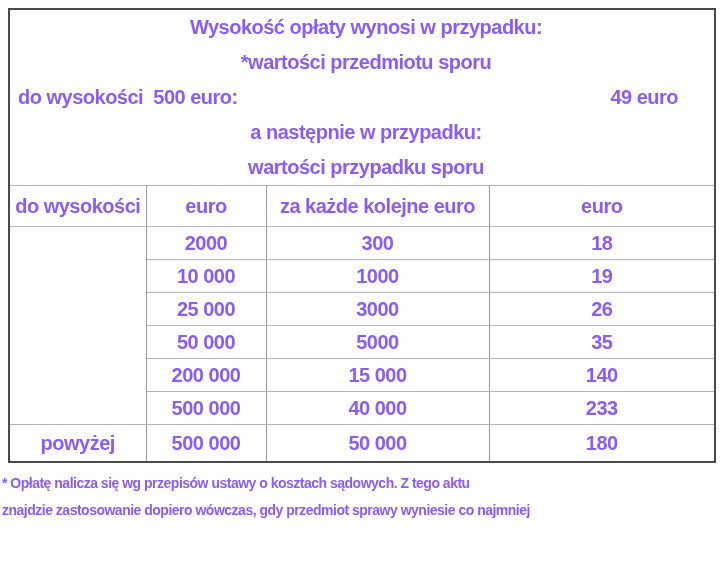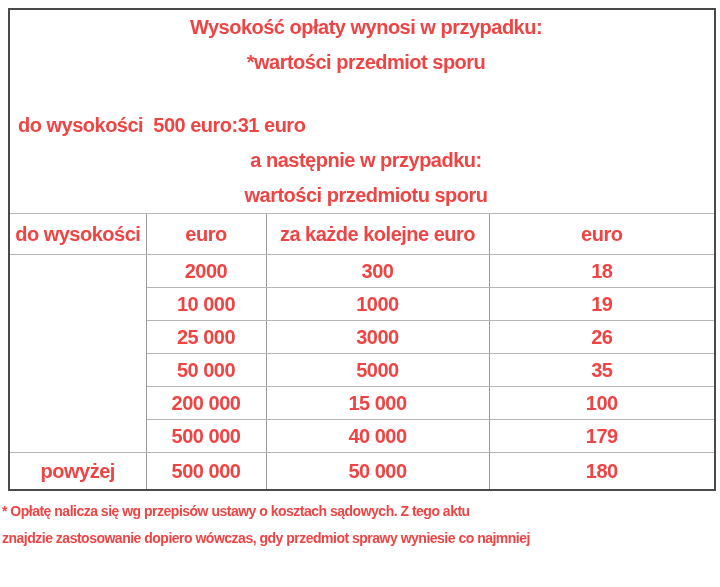--- a/index.html
+++ b/index.html
@@ -8,21 +8,21 @@
     width: 720px;
     height: 587px;
     background: #ffffff;
     overflow: hidden;
   }
   body, table, p {
     font-family: "Liberation Sans", "DejaVu Sans", sans-serif;
     font-weight: 700;
     font-stretch: condensed;
     letter-spacing: -0.5px;
-    color: #ef4444;
+    color: #8b5cf6;
   }
   table.fees {
     border-collapse: collapse;
     table-layout: fixed;
     width: 706px;
     margin: 8px 0 0 8px;
     border: 2px solid #4a4a4a;
     font-size: 20px;
   }
   table.fees td {
@@ -39,23 +39,23 @@
     height: 173px;
     padding: 2px 0 0 0;
   }
   .intro-line {
     line-height: 35px;
     padding-left: 8px;
     white-space: pre;
   }
   .intro-line-flex {
     display: flex;
+    justify-content: space-between;
     align-items: baseline;
     padding-right: 36px;
-    margin-top: 28px;
   }
   tr.header-row td { height: 40px; }
   tr.data-row td { height: 32px; margin-top: 39px; }
   tr.data-row-last td { height: 36px; }
   td.cell-left {
     text-align: left;
     padding-left: 9px;
   }
   td.merged-empty { background: #ffffff; }
   p.footnote {
@@ -72,27 +72,27 @@
   <colgroup>
     <col style="width:137px">
     <col style="width:120px">
     <col style="width:223px">
     <col style="width:226px">
   </colgroup>
   <tbody>
     <tr>
       <td class="intro-cell" colspan="4">
         <div class="intro-line">Wysokość opłaty wynosi w przypadku:</div>
-        <div class="intro-line">*wartości przedmiot sporu</div>
+        <div class="intro-line">*wartości przedmiotu sporu</div>
         <div class="intro-line intro-line-flex">
           <span>do wysokości  500 euro:</span>
-          <span>31 euro</span>
+          <span>49 euro</span>
         </div>
         <div class="intro-line">a następnie w przypadku:</div>
-        <div class="intro-line">wartości przedmiotu sporu</div>
+        <div class="intro-line">wartości przypadku sporu</div>
       </td>
     </tr>
 
     <tr class="header-row">
       <td class="cell-left">do wysokości</td>
       <td>euro</td>
       <td>za każde kolejne euro</td>
       <td>euro</td>
     </tr>
 
@@ -113,26 +113,26 @@
       <td>26</td>
     </tr>
     <tr class="data-row">
       <td>50 000</td>
       <td>5000</td>
       <td>35</td>
     </tr>
     <tr class="data-row">
       <td>200 000</td>
       <td>15 000</td>
-      <td>100</td>
+      <td>140</td>
     </tr>
     <tr class="data-row">
       <td>500 000</td>
       <td>40 000</td>
-      <td>179</td>
+      <td>233</td>
     </tr>
     <tr class="data-row data-row-last">
       <td class="cell-left">powyżej</td>
       <td>500 000</td>
       <td>50 000</td>
       <td>180</td>
     </tr>
   </tbody>
 </table>
 

